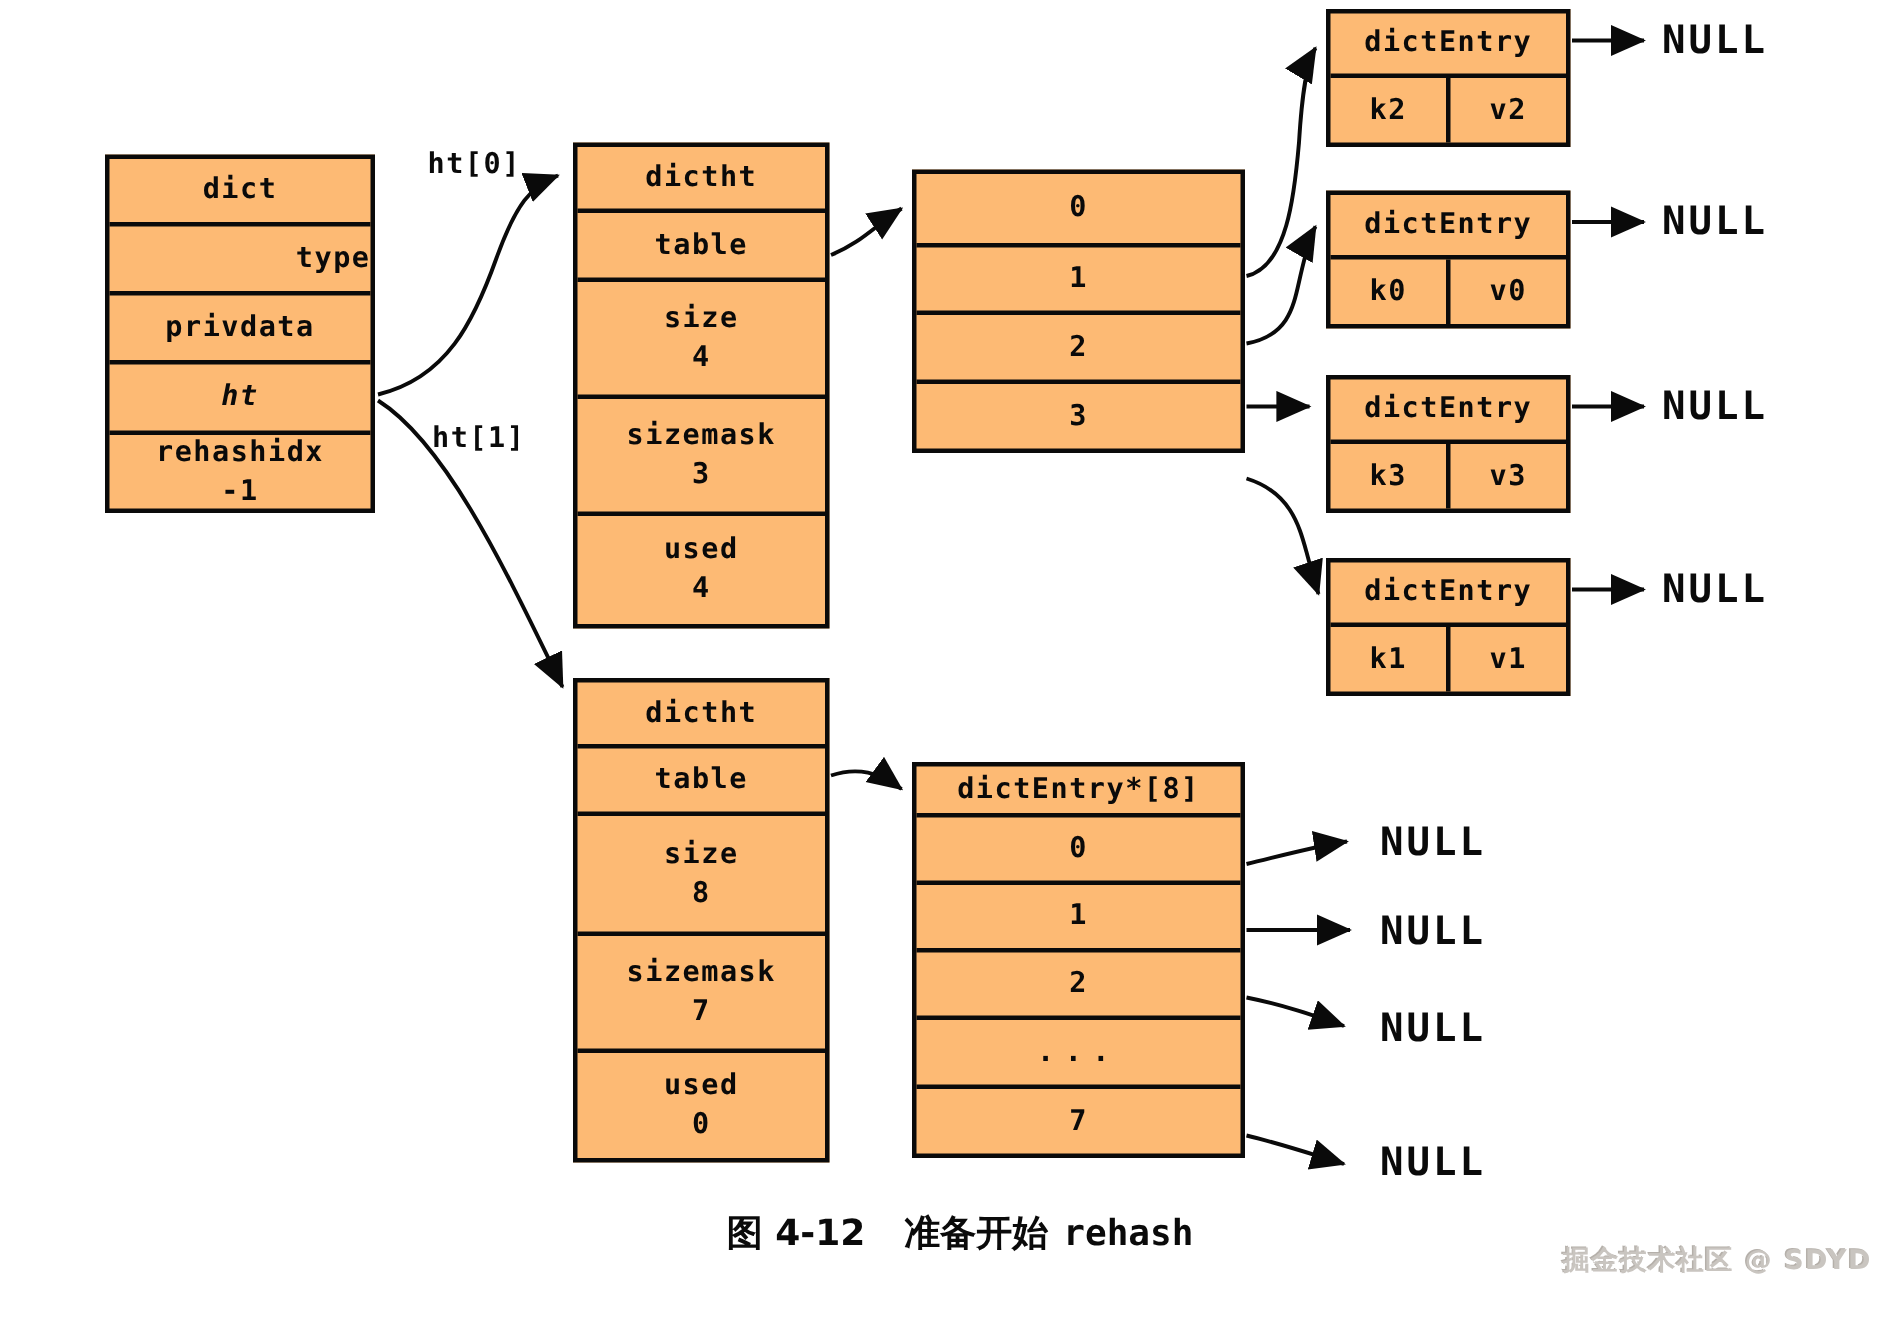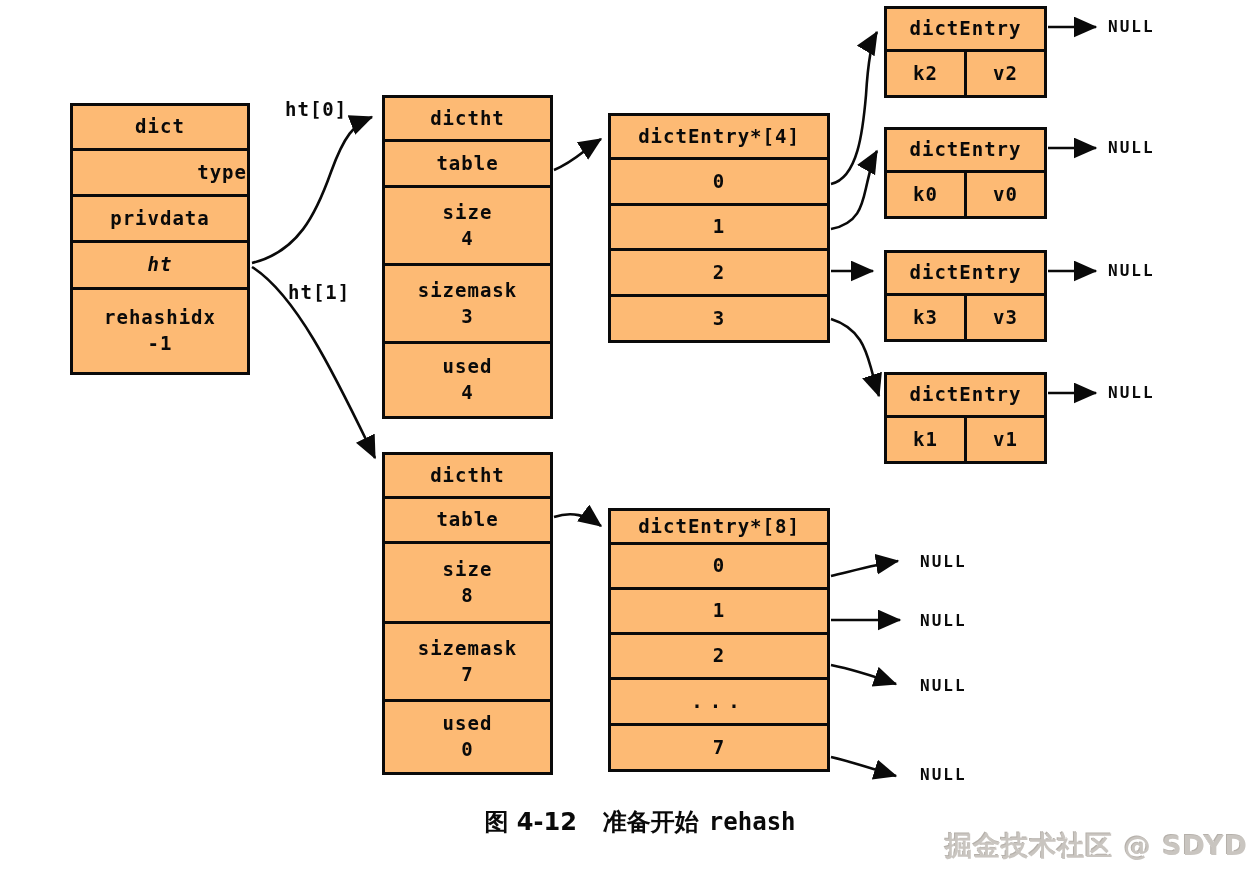--- a/index.html
+++ b/index.html
@@ -13,33 +13,33 @@
     display:flex;flex-direction:column;align-items:center;justify-content:center;
     font-weight:bold;font-size:19px;letter-spacing:1px;line-height:1.35;
     box-sizing:border-box;
   }
   .cell + .cell{border-top:3px solid #0a0a0a;}
   .kvrow{display:flex;flex-direction:row;align-items:stretch;}
   .kv{flex:1;display:flex;align-items:center;justify-content:center;
       font-weight:bold;font-size:19px;letter-spacing:1px;box-sizing:border-box;}
   .kv + .kv{border-left:3px solid #0a0a0a;}
   .ptr-label{position:absolute;font-weight:bold;font-size:19px;letter-spacing:1px;}
-  .null-label{position:absolute;font-weight:bold;font-size:16px;letter-spacing:2px;height:24px;line-height:24px;}
+  .null-label{position:absolute;font-weight:bold;font-size:26px;letter-spacing:2px;height:24px;line-height:24px;}
   .dots{letter-spacing:7px;}
   .caption{
     position:absolute;left:420px;top:806px;width:440px;text-align:center;
     font-family:"DejaVu Sans", sans-serif;font-weight:bold;font-size:24px;color:#0a0a0a;
     white-space:nowrap;
   }
   .caption .gap-big{display:inline-block;width:26px;}
   .caption .gap-small{display:inline-block;width:10px;}
   .caption .code{font-family:"DejaVu Sans Mono", monospace;font-weight:bold;}
   .watermark{
     position:absolute;right:12px;top:828px;
-    font-family:"DejaVu Sans", sans-serif;font-weight:bold;font-size:27px;
+    font-family:"DejaVu Sans", sans-serif;font-weight:bold;font-size:18px;
     color:#c9c5c0;text-shadow:1.5px 1.5px 0 #ffffff, -1px -1px 0 #b5b0aa;
     letter-spacing:1px;
   }
 </style>
 </head>
 <body>
 
 <div id="canvas">
 
   <svg id="arrow-layer" viewBox="0 0 1260 878">
@@ -74,21 +74,21 @@
     </div>
     <div class="cell" style="height:46px;align-items:flex-end;">
       <span>type</span>
     </div>
     <div class="cell" style="height:46px;">
       <span>privdata</span>
     </div>
     <div class="cell" style="height:47px;font-style:italic;">
       <span>ht</span>
     </div>
-    <div class="cell" style="height:85px;">
+    <div class="cell" style="height:52px;">
       <span>rehashidx</span>
       <span>-1</span>
     </div>
   </div>
 
   <div class="ptr-label" style="left:285px;top:98px;">ht[0]</div>
   <div class="ptr-label" style="left:288px;top:281px;">ht[1]</div>
 
   <div class="box" style="left:382px;top:95px;width:171px;">
     <div class="cell" style="height:41px;">
@@ -105,23 +105,20 @@
       <span>sizemask</span>
       <span>3</span>
     </div>
     <div class="cell" style="height:75px;">
       <span>used</span>
       <span>4</span>
     </div>
   </div>
 
   <div class="box" style="left:608px;top:113px;width:222px;">
-    <div class="cell" style="height:41px;">
-      <span>dictEntry*[4]</span>
-    </div>
     <div class="cell" style="height:46px;">
       <span>0</span>
     </div>
     <div class="cell" style="height:45px;">
       <span>1</span>
     </div>
     <div class="cell" style="height:46px;">
       <span>2</span>
     </div>
     <div class="cell" style="height:46px;">

